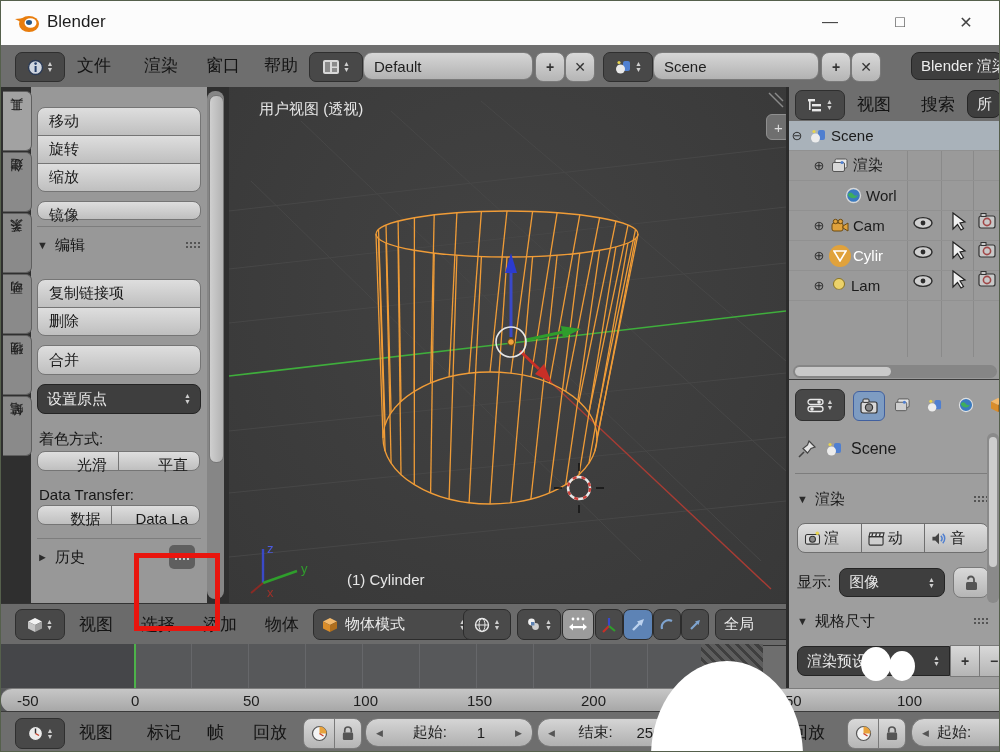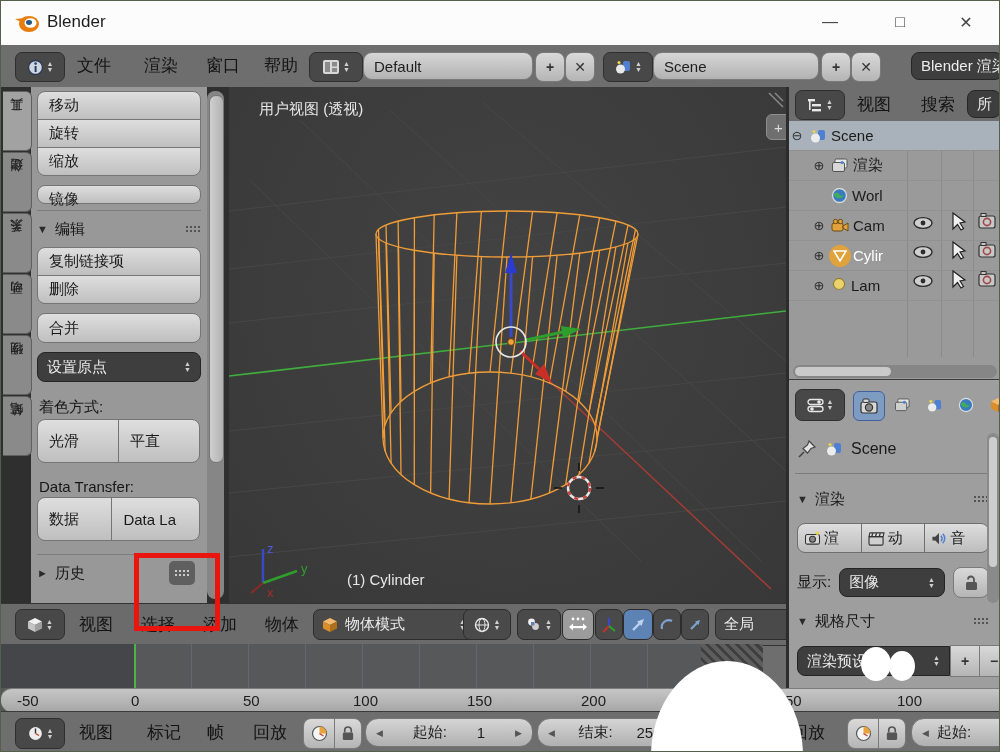--- a/index.html
+++ b/index.html
@@ -28,24 +28,24 @@
   .shelf{left:0;top:86px;width:228px;height:516px;background:#2f2f2f}
   .shelf-bg{left:30px;top:86px;width:176px;height:516px;background:#989898}
   .vtab{position:absolute;left:2px;width:28px;background:#8a8a8a;border:1px solid #5f5f5f;border-right:none;
         border-radius:6px 0 0 6px;color:#1d1d1d;font-size:13px;display:flex;align-items:center;justify-content:center;
         writing-mode:vertical-rl;transform:rotate(180deg)}
   .vtab.active{background:#a2a2a2}
   .shelf-body{left:36px;top:90px;width:164px}
   .sbtn{display:block;background:linear-gradient(#dedede,#bfbfbf);border:1px solid #757575;color:#191919;
         font-size:15px;text-align:left;padding:4px 11px;box-sizing:border-box;width:100%;height:29px;border-radius:8px}
   .grp .sbtn{border-radius:0;margin-top:-1px}
-  .grp .sbtn:first-child{border-radius:8px 8px 0 0;margin-top:0}
+  .grp .sbtn:first-child{border-radius:8px 8px 0 0;margin-top:16px}
   .grp .sbtn:last-child{border-radius:0 0 8px 8px}
   .pair{display:flex}
-  .pair .sbtn{height:44px;text-align:left}
+  .pair .sbtn{height:20px;text-align:right}
   .pair .sbtn:first-child{border-radius:8px 0 0 8px}
   .pair .sbtn:last-child{border-radius:0 8px 8px 0;margin-left:-1px}
   .sdark{display:flex;align-items:center;justify-content:space-between;background:#3e3e3e;border:1px solid #242424;
          border-radius:8px;color:#ececec;font-size:15px;height:30px;padding:0 9px;box-sizing:border-box}
   .plabel{font-size:15px;color:#161616;padding:2px 2px}
   .phead{display:flex;align-items:center;gap:7px;font-size:15px;color:#161616;height:24px}
   .grip{width:16px;height:8px;background-image:radial-gradient(#4c4c4c 1px,transparent 1.2px);
         background-size:4px 4px;opacity:.9}
   .tri{font-size:11px;color:#2a2a2a}
   .hr{height:1px;background:#7d7d7d;margin:6px 0}
@@ -490,21 +490,21 @@
     <div class="ol-row" style="padding-left:22px">
       <span class="exp">⊕</span>
       <svg width="18" height="16" viewBox="0 0 18 16" style="margin:0 4px">
         <rect x="4" y="1" width="12" height="9" rx="1.5" fill="#e8e8e8" stroke="#555" stroke-width="1"></rect>
         <rect x="1.5" y="4.5" width="12" height="9" rx="1.5" fill="#d8d8d8" stroke="#555" stroke-width="1"></rect>
         <circle cx="11" cy="4.5" r="1.6" fill="#4f7fd0"></circle>
       </svg>
       <span>渲染</span>
     </div>
 
-    <div class="ol-row" style="padding-left:38px">
+    <div class="ol-row" style="padding-left:52px">
       <svg width="17" height="17" viewBox="0 0 17 17" style="margin:0 4px">
         <circle cx="8.5" cy="8.5" r="7" fill="#3a7abf" stroke="#d8d8d8" stroke-width="1.4"></circle>
         <path d="M3 7 Q6 4 8 7 T13 8 Q11 12 7 11 T3 7" fill="#3fae5c"></path>
       </svg>
       <span>Worl</span>
     </div>
 
     <div class="ol-row" style="padding-left:22px">
       <span class="exp">⊕</span>
       <svg width="18" height="15" viewBox="0 0 18 15" style="margin:0 4px">

